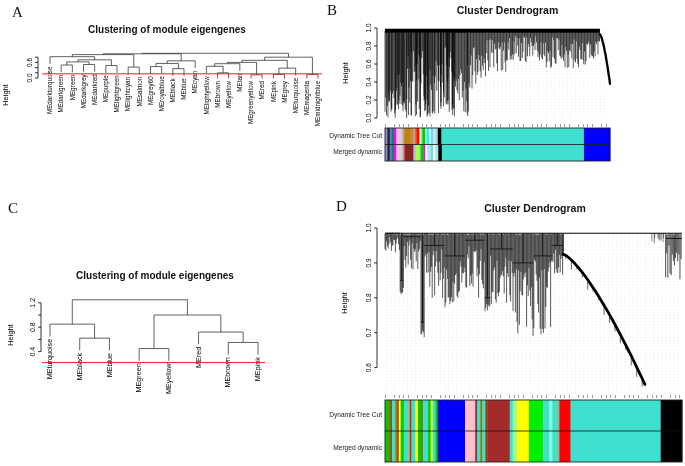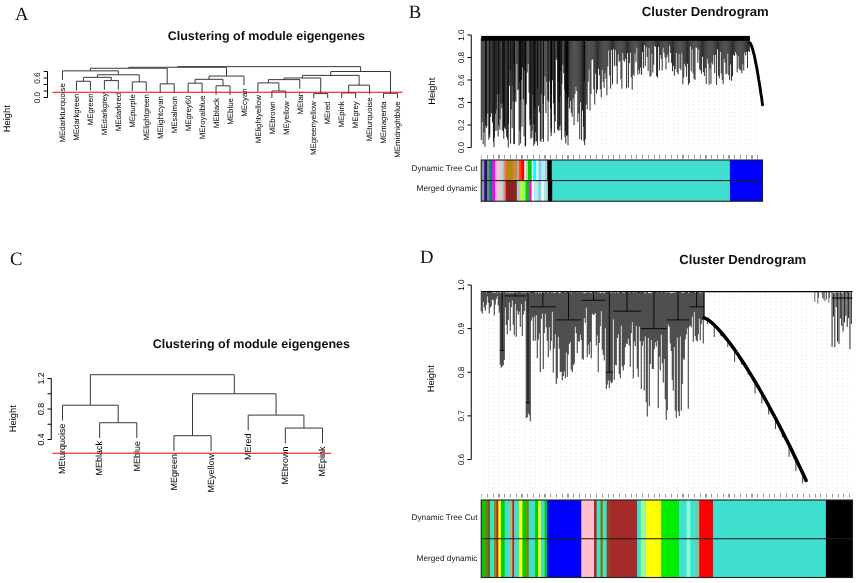--- a/index.html
+++ b/index.html
@@ -1,19 +1,19 @@
 <!DOCTYPE html>
 <html><head>
 <meta charset="utf-8">
 <style>
   html,body{margin:0;padding:0;background:#fff;}
   #figure{position:relative;width:685px;height:466px;background:#fff;overflow:hidden;
           font-family:"Liberation Sans",sans-serif;color:#000;}
   .panel-letter{position:absolute;font-family:"Liberation Serif",serif;font-size:15px;color:#111;}
-  .plot-title{position:absolute;font-weight:bold;text-align:right;font-size:10px;color:#111;}
+  .plot-title{position:absolute;font-weight:bold;text-align:center;font-size:10px;color:#111;}
   .bar-label{position:absolute;font-size:6.6px;color:#222;text-align:right;}
   .rug{position:absolute;height:3px;
        background:repeating-linear-gradient(90deg,#9a9a9a 0px,#9a9a9a 0.8px,transparent 0.8px,transparent 4.6px);}
   svg{position:absolute;overflow:visible;}
   svg text{font-family:"Liberation Sans",sans-serif;fill:#000;}
 </style>
 </head>
 <body>
 
 <div id="figure">

